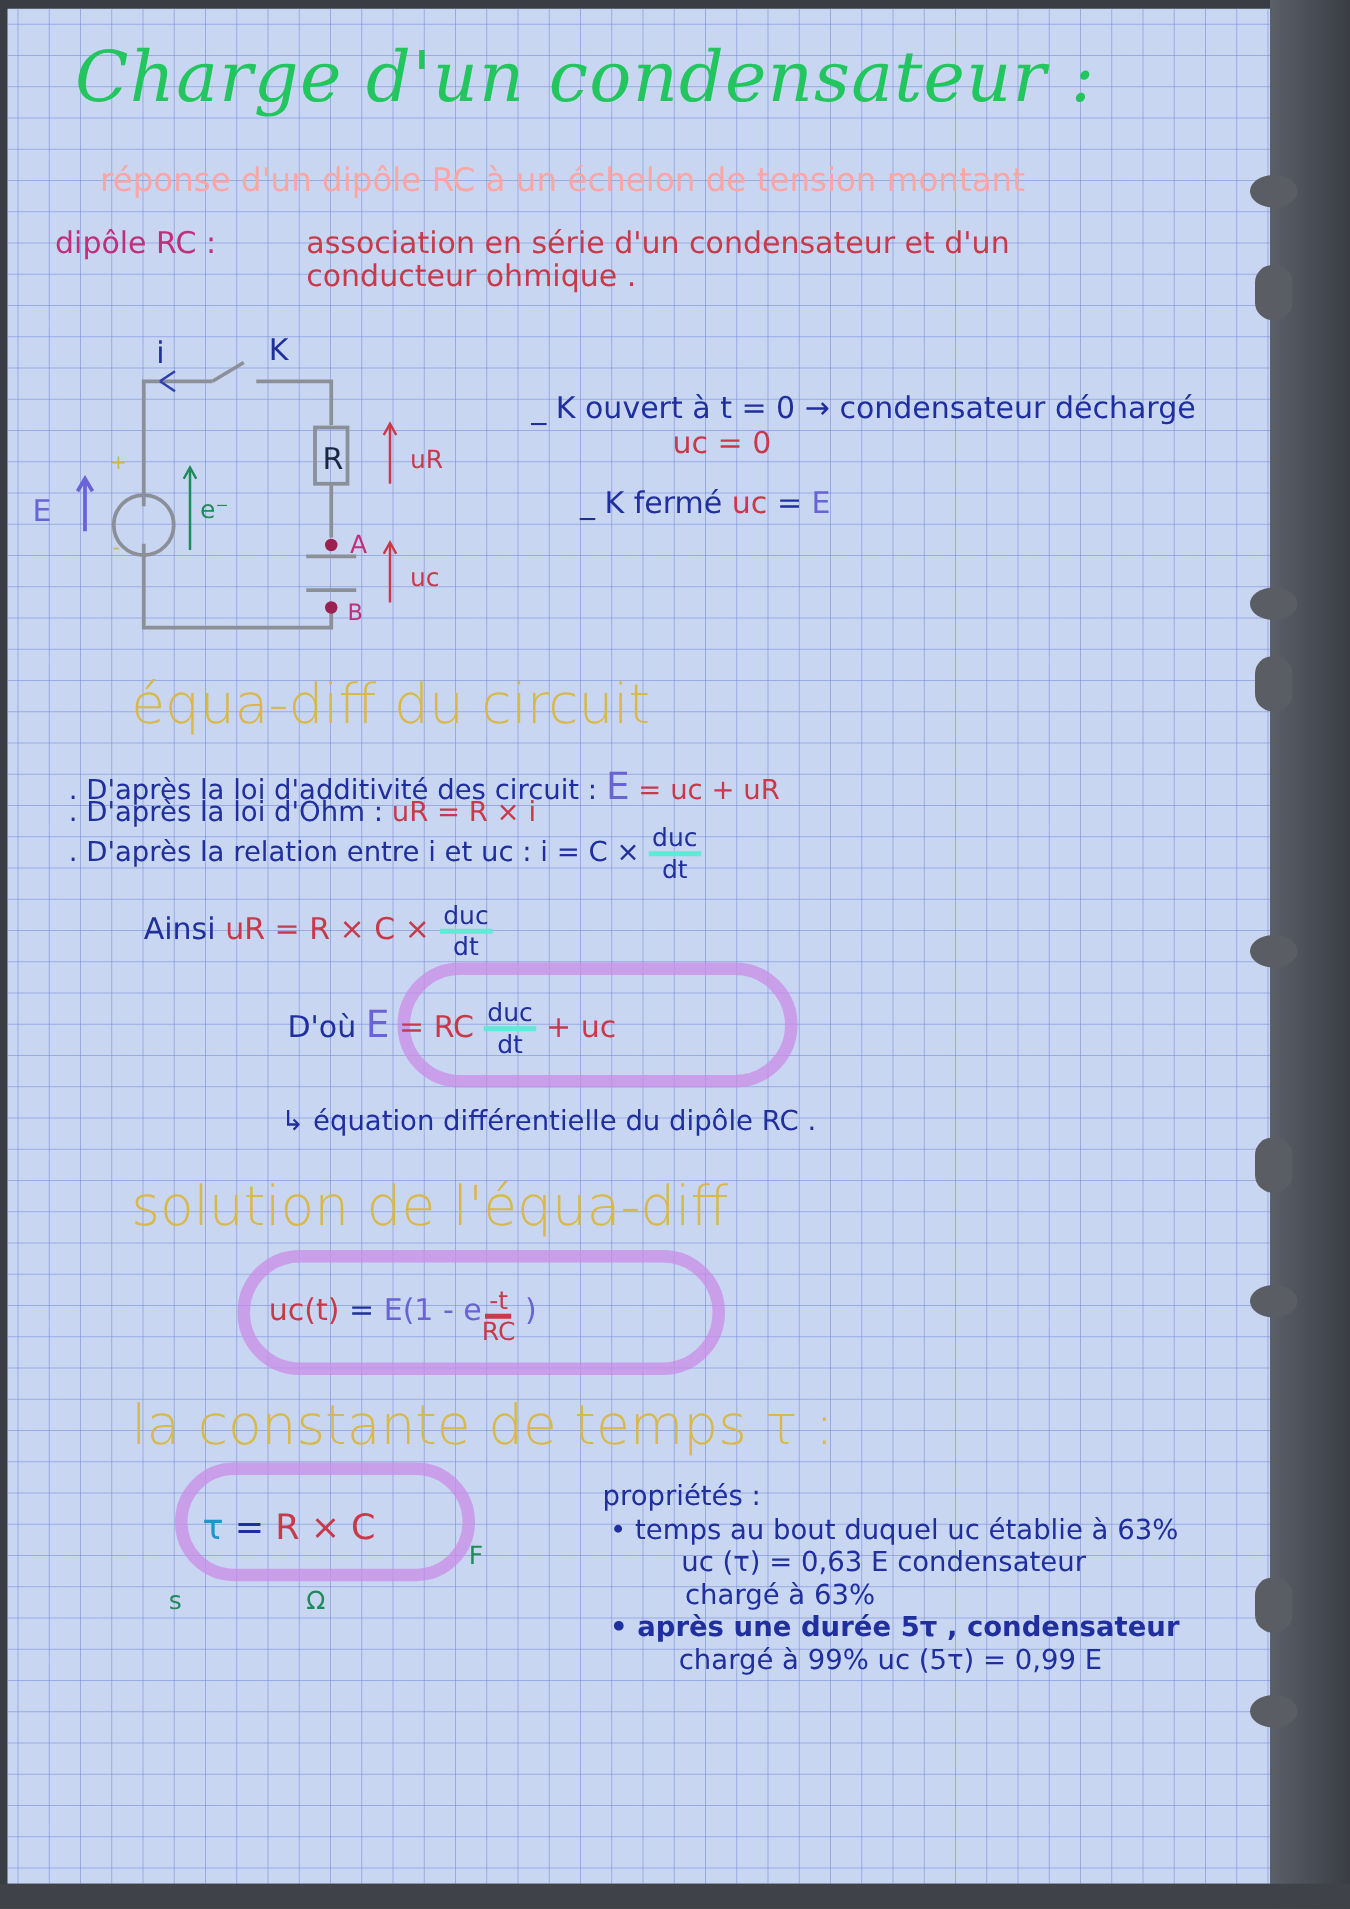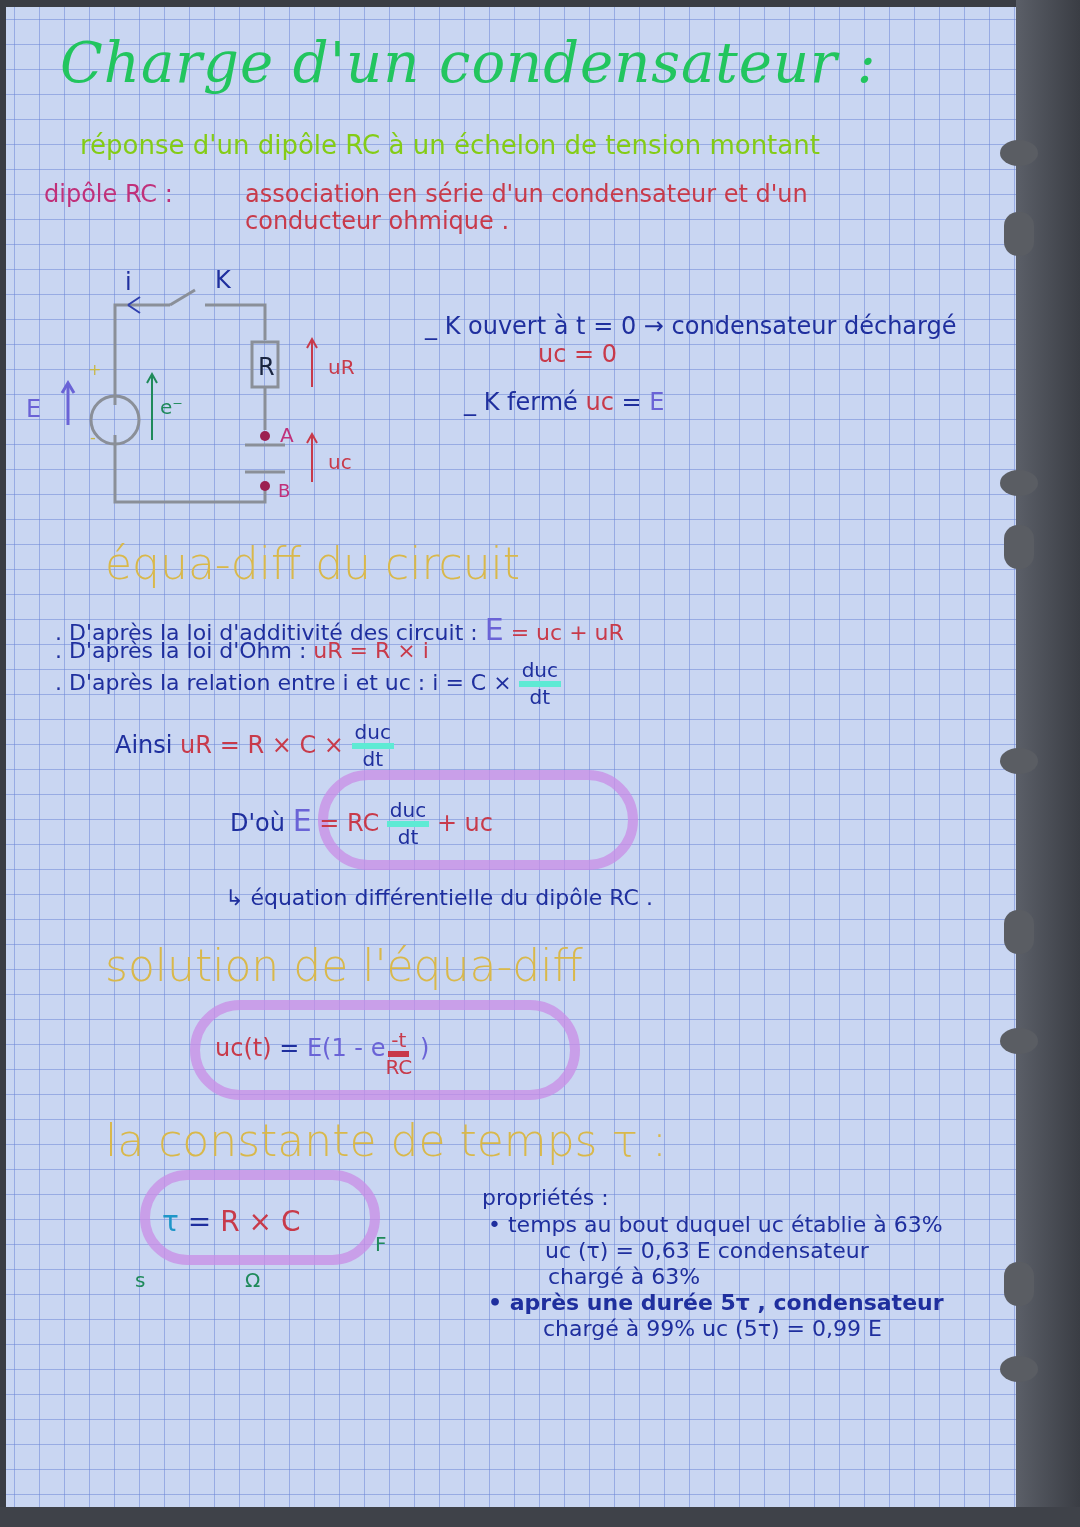--- a/index.html
+++ b/index.html
@@ -23,32 +23,32 @@
   }
   .bottom-shadow {
     position: absolute; left: 0; top: 1507px; width: 1080px; height: 20px; background: #3f4249;
   }
   .hole { position: absolute; background: #5a5d63; border-radius: 50%; }
   .hole.round { width: 38px; height: 26px; left: 1000px; }
   .hole.oval { width: 30px; height: 44px; left: 1004px; border-radius: 14px; }
 
   .t { position: absolute; white-space: nowrap; font-family: "DejaVu Serif", serif; }
   .title { font-size: 56px; color: #22c55e; font-style: italic; letter-spacing: 1px; }
-  .blk { color: #84cc16; }
+  .blk { color: #fca5a5; }
   .blue { color: #1f2f9e; }
   .red { color: #c83a4a; }
   .violet { color: #6a63d6; }
   .yellow { color: #d9b84a; }
   .green { color: #1f8a5a; }
   .teal { color: #1f96c8; }
   .pink { color: #c0307a; }
   .hand { font-family: "DejaVu Sans", sans-serif; font-size: 24px; }
   .hdr { font-family: "DejaVu Sans", sans-serif; font-size: 44px; font-weight: 300; }
   .frac { display: inline-flex; flex-direction: column; align-items: center; vertical-align: middle; line-height: 1.05; font-size: 20px; }
-  .frac .num { border-bottom: 6px solid #5eead4; padding: 0 3px; }
+  .frac .num { border-bottom: 4px solid #5eead4; padding: 0 3px; }
   .cloud { position: absolute; border: 10px solid rgba(200,140,230,0.75); border-radius: 60px; }
   sup { font-size: 60%; }
 </style>
 </head>
 <body>
 
 <div class="page"></div>
 <div class="edge-shadow"></div>
 <div class="bottom-shadow"></div>
 

